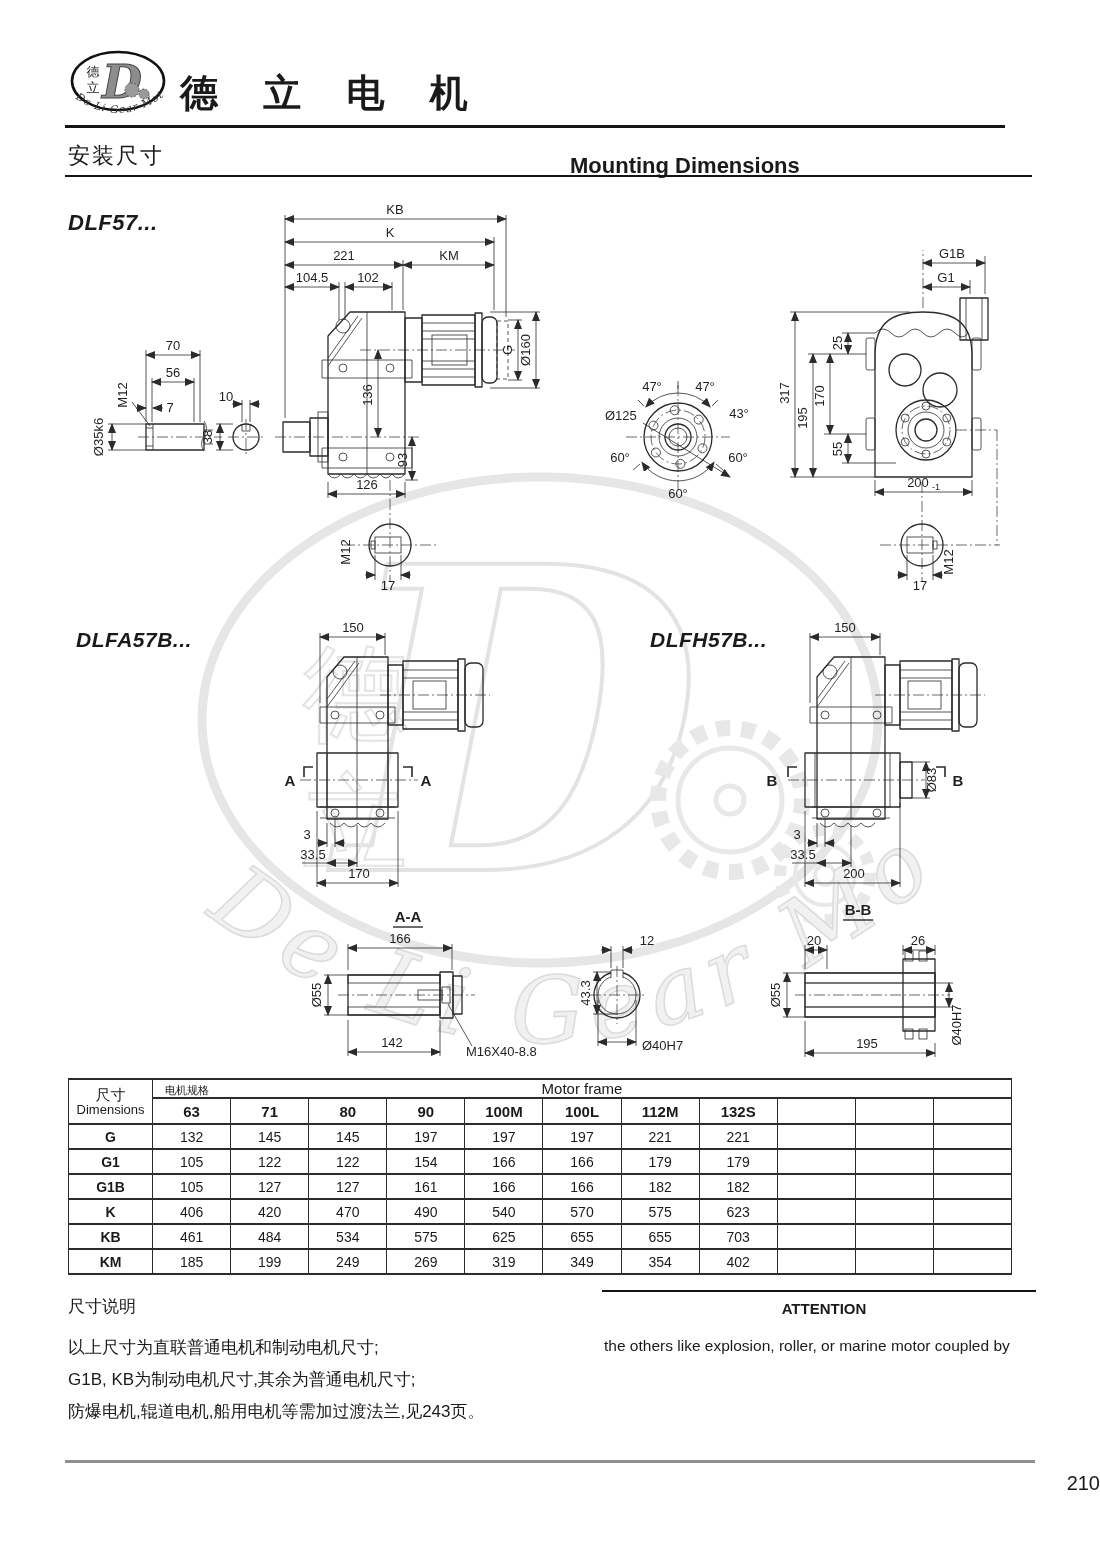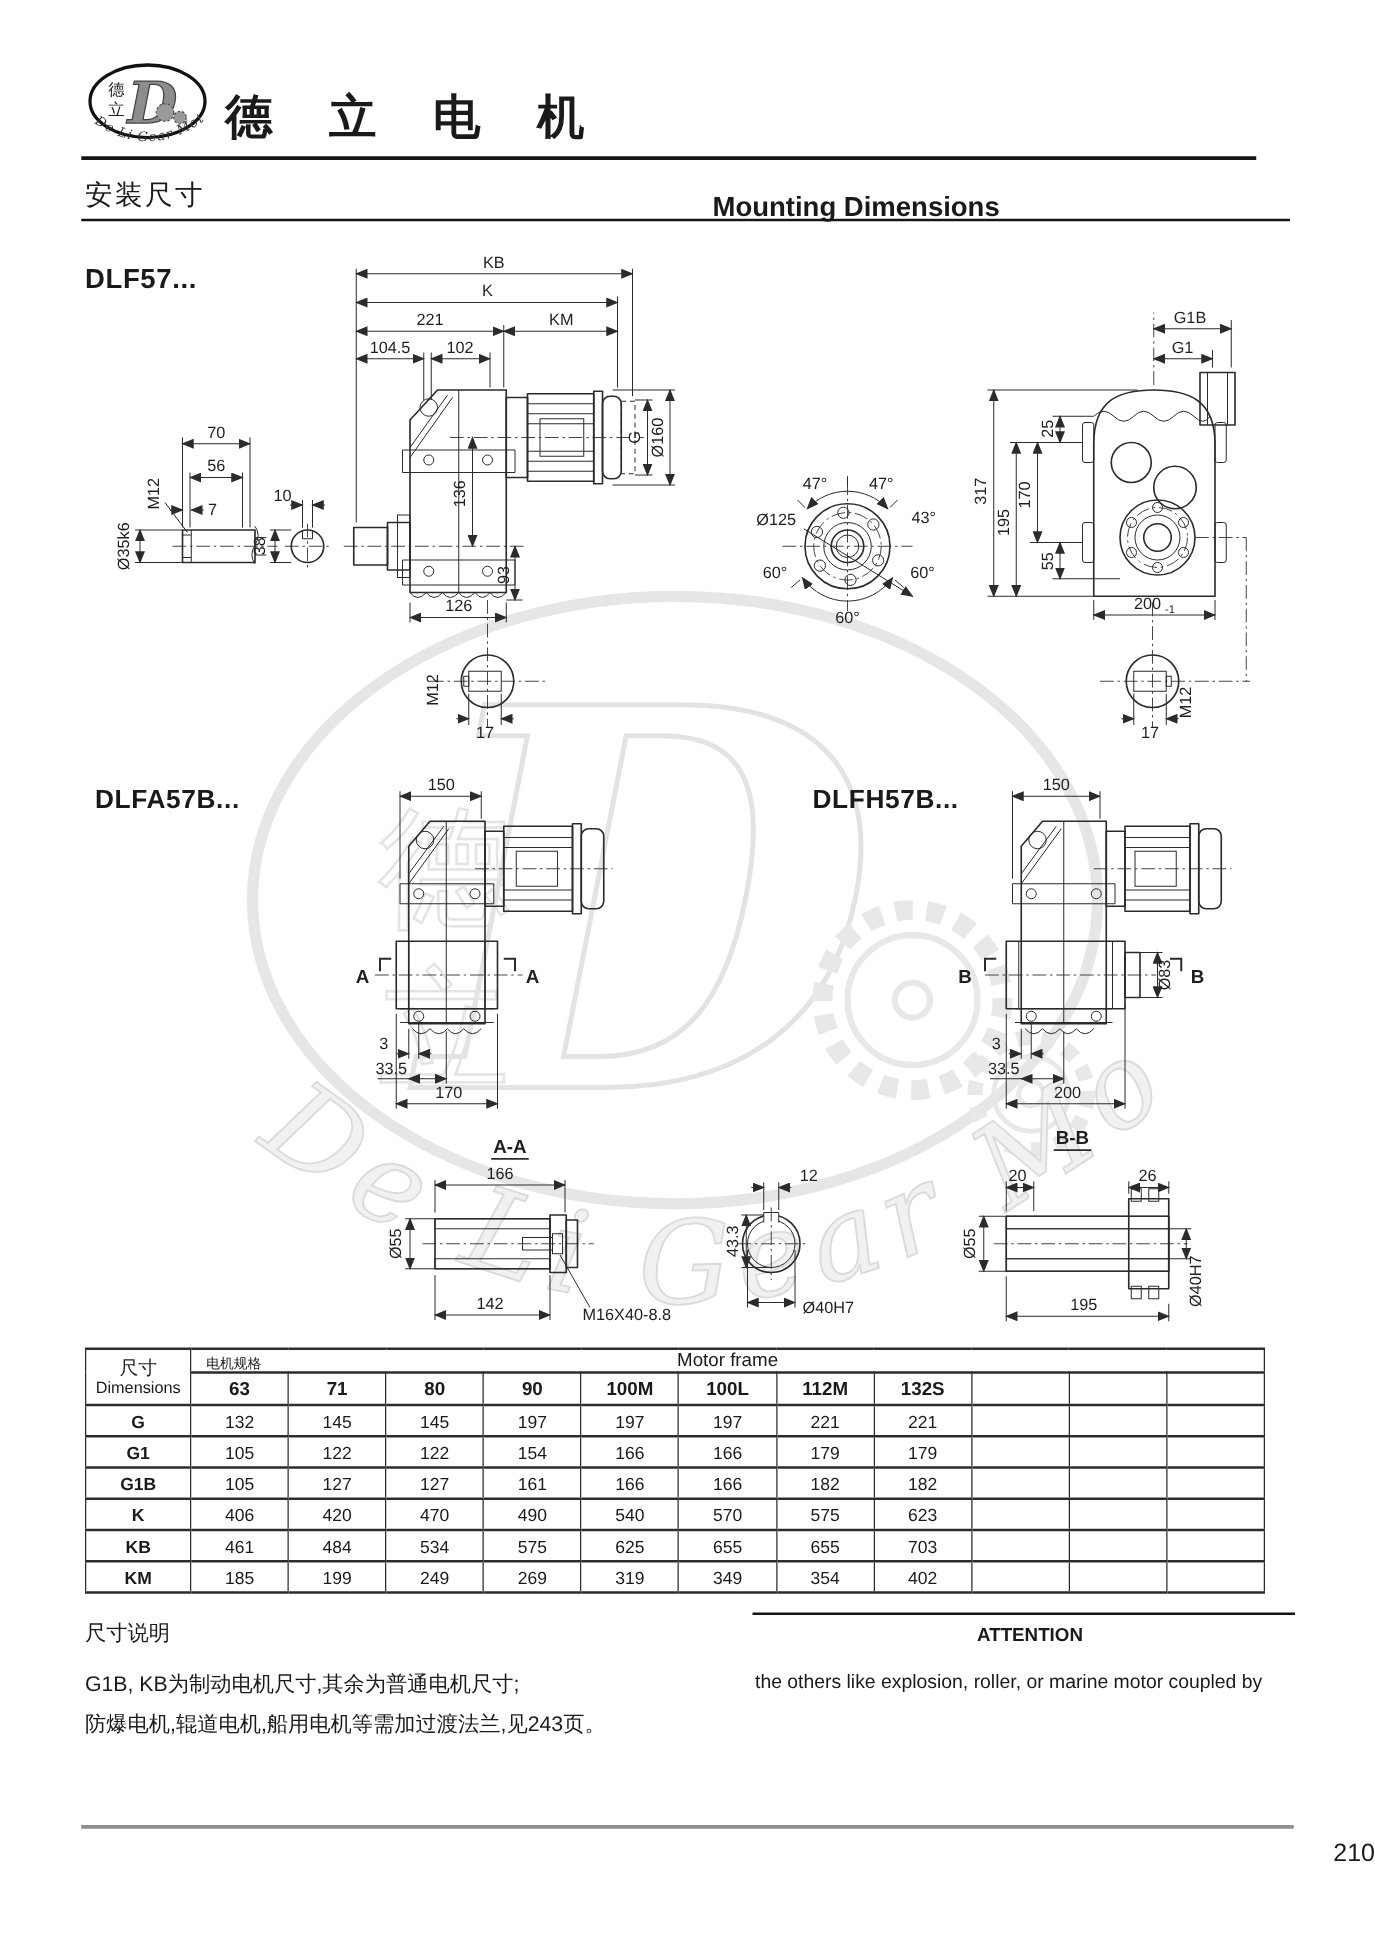--- a/index.html
+++ b/index.html
@@ -4,21 +4,21 @@
 <style>
   html,body{margin:0;padding:0;background:#fff;}
   .page{position:relative;width:1100px;height:1555px;background:#fff;overflow:hidden;
         font-family:"Liberation Sans",sans-serif;color:#1a1a1a;}
   .abs{position:absolute;}
   .layer{z-index:1;}
   .rule{background:#151515;}
   .brand{font-family:"DejaVu Serif",serif;font-weight:bold;font-size:38px;letter-spacing:16px;}
   .sec-cn{font-size:22px;letter-spacing:2px;}
   .sec-en{font-size:22px;font-weight:bold;}
-  .model{font-size:22px;font-weight:bold;letter-spacing:0.5px;}
+  .model{font-size:22px;font-weight:bold;letter-spacing:0.5px;font-style:italic;}
   svg text{font-family:"Liberation Sans",sans-serif;fill:#1f1f1f;}
   text.d{font-size:13px;text-anchor:middle;}
   text.ds{font-size:13px;text-anchor:start;}
   text.sec{font-size:15px;font-weight:bold;text-anchor:middle;}
   .ol{fill:none;stroke:#2b2b2b;stroke-width:1.3;stroke-linejoin:round;}
   .ol2{fill:none;stroke:#2b2b2b;stroke-width:0.8;}
   .dim{fill:none;stroke:#2b2b2b;stroke-width:0.8;}
   .cl{fill:none;stroke:#2b2b2b;stroke-width:0.7;stroke-dasharray:11 3 2 3;}
   
   .dimtable{border-collapse:collapse;table-layout:fixed;background:transparent;}
@@ -707,20 +707,21 @@
           <td>402</td>
           <td></td>
           <td></td>
           <td></td>
         </tr>
       </tbody>
   </table>
 
   <div class="abs layer notes-cn" style="left:68px;top:1295px;width:510px;">
     <div class="t">尺寸说明</div>
+    <div class="l">以上尺寸为直联普通电机和制动电机尺寸;</div>
     <div class="l">G1B, KB为制动电机尺寸,其余为普通电机尺寸;</div>
     <div class="l">防爆电机,辊道电机,船用电机等需加过渡法兰,见243页。</div>
   </div>
   <div class="abs layer rule" style="left:602px;top:1290px;width:434px;height:2px;"></div>
   <div class="abs layer notes-en" style="left:604px;top:1300px;width:440px;">
     <div class="t">ATTENTION</div>
     <div class="l">the others like explosion, roller, or marine motor coupled by</div>
   </div>
 
   <div class="abs layer" style="left:65px;top:1460px;width:970px;height:3px;background:#8f8f8f;"></div>

